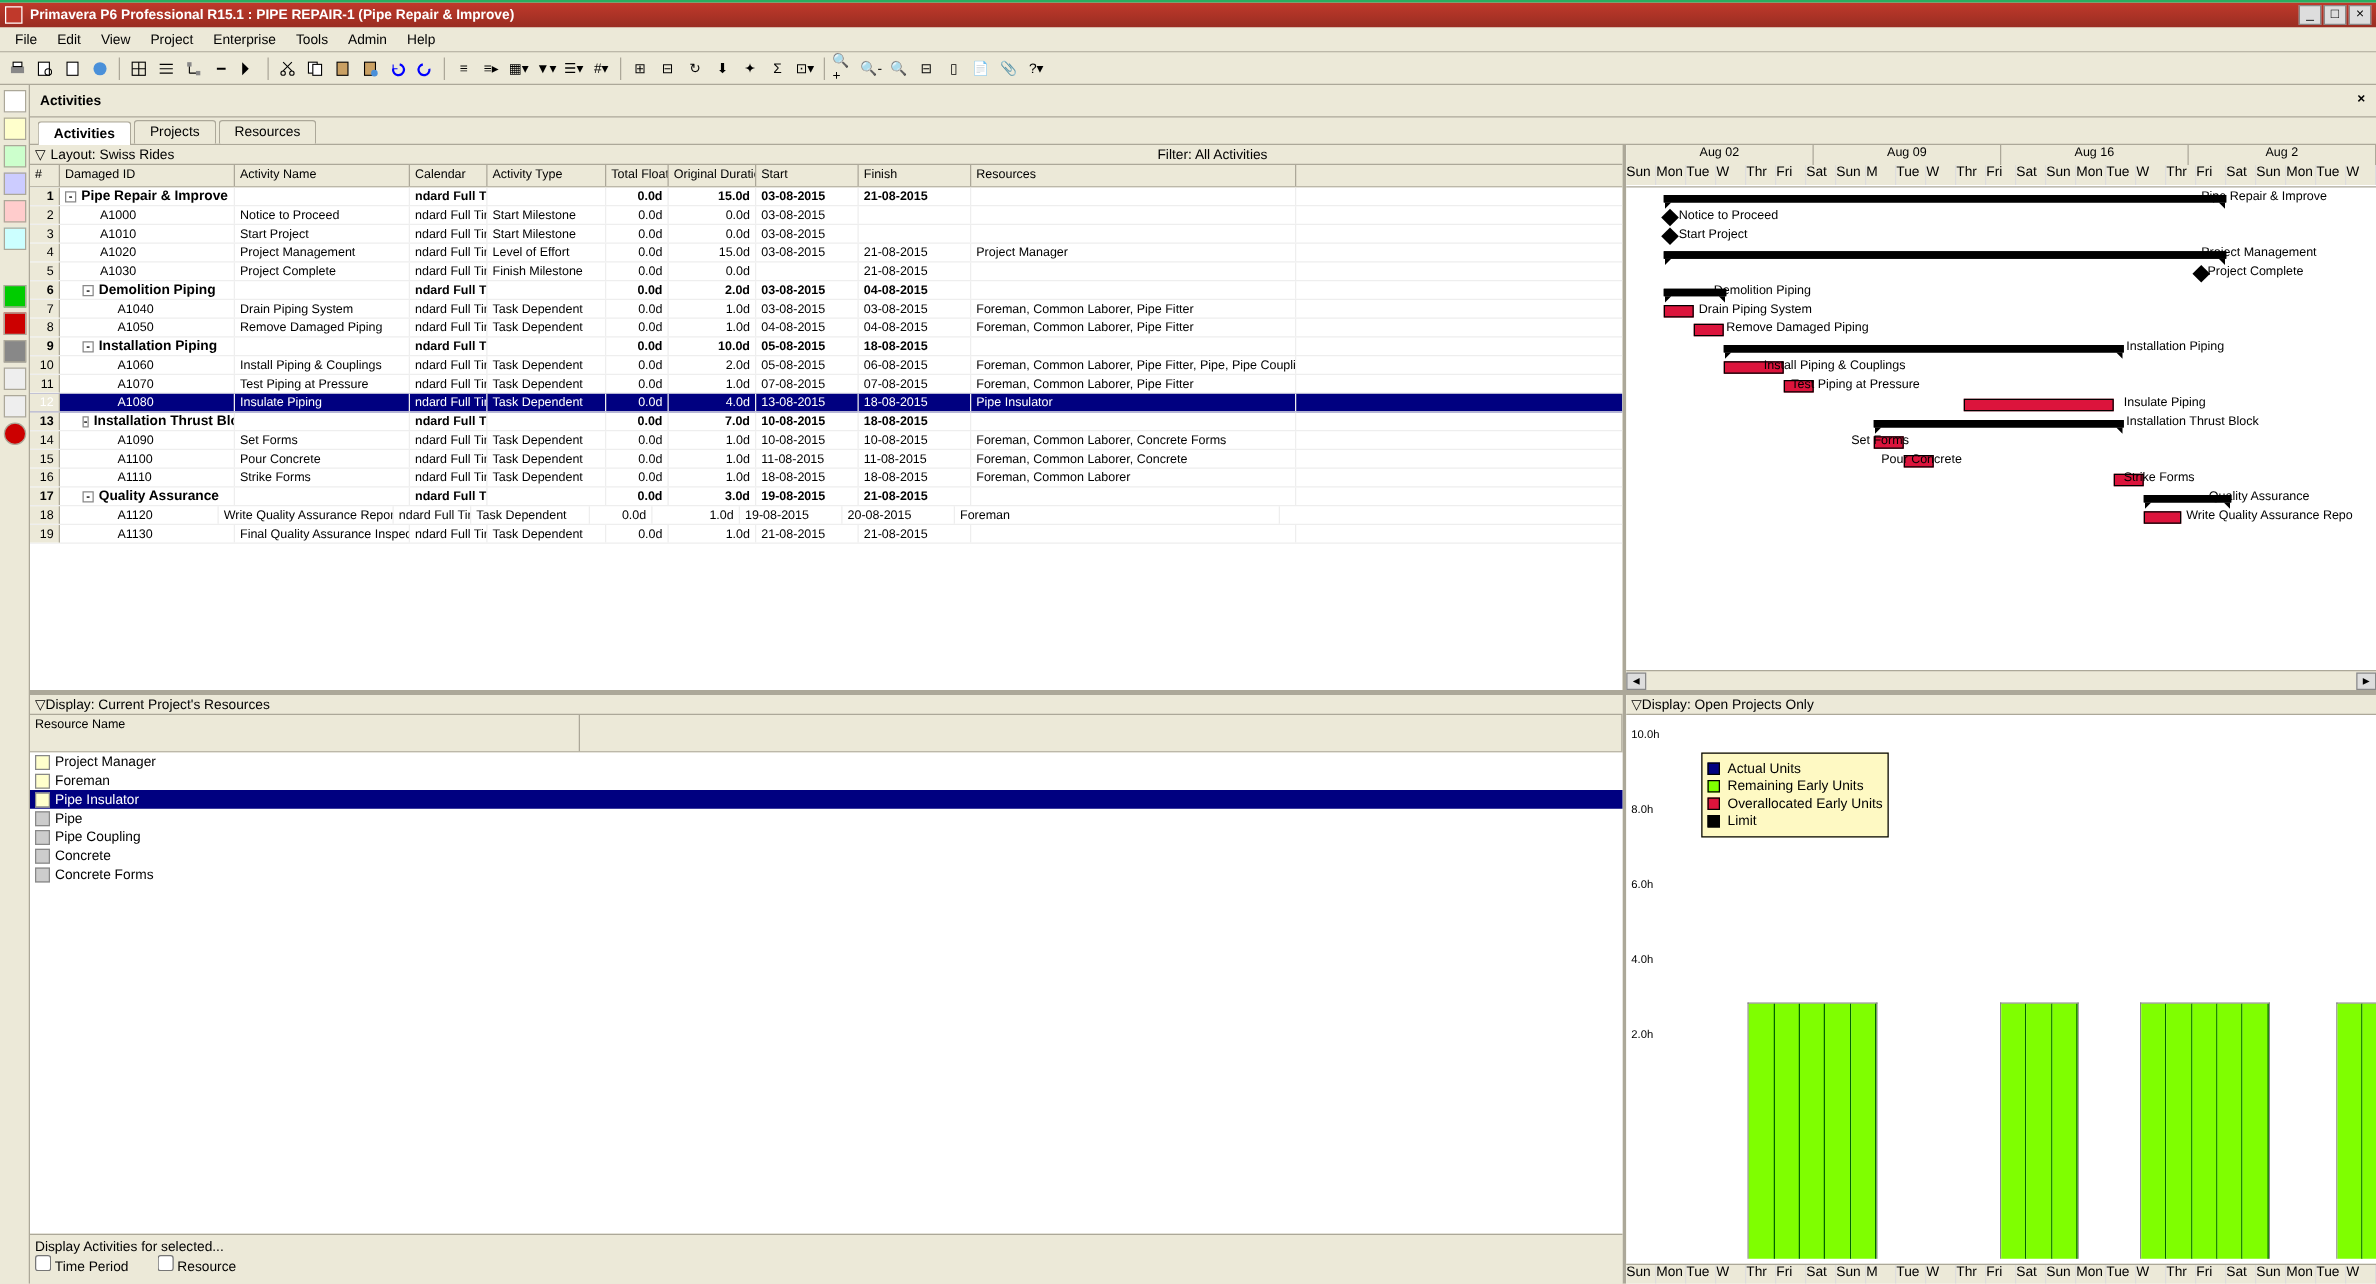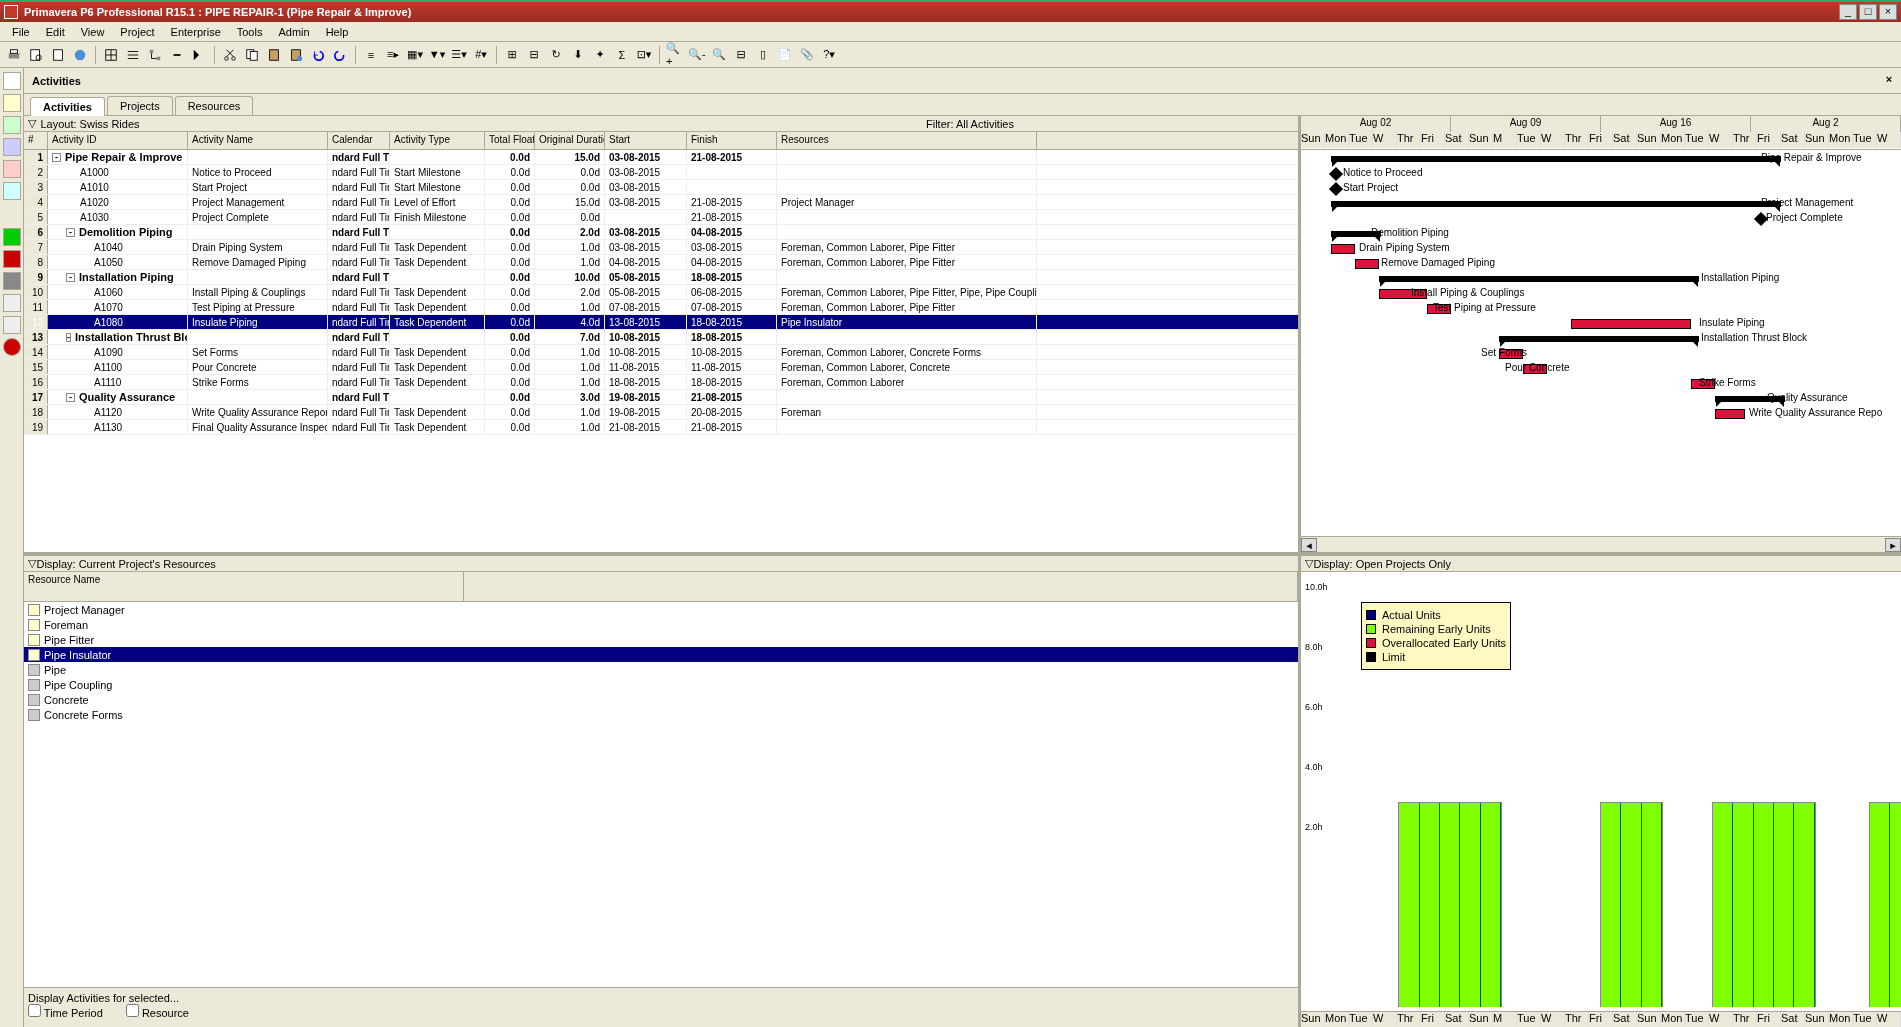--- a/index.html
+++ b/index.html
@@ -265,21 +265,21 @@
 
       <div class="top-pane">
         <div class="grid-area">
           <div class="layout-bar">
             <span class="triangle">▽</span>
             <span>Layout: Swiss Rides</span>
             <span style="margin-left:auto;margin-right:280px">Filter: All Activities</span>
           </div>
           <div class="grid-header" id="grid-header">
               <div class="gh-cell" style="width: 24px;">#</div>
-              <div class="gh-cell" style="width: 140px;">Activity ID</div>
+              <div class="gh-cell" style="width: 140px;">Damaged ID</div>
               <div class="gh-cell" style="width: 140px;">Activity Name</div>
               <div class="gh-cell" style="width: 62px;">Calendar</div>
               <div class="gh-cell" style="width: 95px;">Activity Type</div>
               <div class="gh-cell" style="width: 50px;">Total Float</div>
               <div class="gh-cell" style="width: 70px;">Original Duration</div>
               <div class="gh-cell" style="width: 82px;">Start</div>
               <div class="gh-cell" style="width: 90px;">Finish</div>
               <div class="gh-cell" style="width: 260px;">Resources</div>
             </div>
           <div class="grid-body" id="grid-body">
@@ -497,21 +497,21 @@
                 <div class="gc" style="width: 62px;">ndard Full Time</div>
                 <div class="gc" style="width: 95px;"></div>
                 <div class="gc right" style="width: 50px;">0.0d</div>
                 <div class="gc right" style="width: 70px;">3.0d</div>
                 <div class="gc" style="width: 82px;">19-08-2015</div>
                 <div class="gc" style="width: 90px;">21-08-2015</div>
                 <div class="gc" style="width: 260px;"></div>
               </div>
               <div class="grid-row">
                 <div class="gc num" style="width: 24px;">18</div>
-                <div class="gc" style="width: 140px; padding-left: 46px;">A1120</div>
+                <div class="gc" style="width: 127px; padding-left: 46px;">A1120</div>
                 <div class="gc" style="width: 140px;">Write Quality Assurance Report</div>
                 <div class="gc" style="width: 62px;">ndard Full Time</div>
                 <div class="gc" style="width: 95px;">Task Dependent</div>
                 <div class="gc right" style="width: 50px;">0.0d</div>
                 <div class="gc right" style="width: 70px;">1.0d</div>
                 <div class="gc" style="width: 82px;">19-08-2015</div>
                 <div class="gc" style="width: 90px;">20-08-2015</div>
                 <div class="gc" style="width: 260px;">Foreman</div>
               </div>
               <div class="grid-row">
@@ -657,24 +657,20 @@
             <div class="rch" style="flex:1"></div>
           </div>
           <div class="res-body" id="res-body">
               <div class="res-row">
                 <span class="res-icon" style="background: rgb(255, 255, 204);"></span>
                 <span>Project Manager</span>
               </div>
               <div class="res-row">
                 <span class="res-icon" style="background: rgb(255, 255, 204);"></span>
                 <span>Foreman</span>
-              </div>
-              <div class="res-row">
-                <span class="res-icon" style="background: rgb(255, 255, 204);"></span>
-                <span>Pipe Fitter</span>
               </div>
               <div class="res-row selected">
                 <span class="res-icon" style="background: rgb(255, 255, 204);"></span>
                 <span>Pipe Insulator</span>
               </div>
               <div class="res-row">
                 <span class="res-icon" style="background: rgb(204, 204, 204);"></span>
                 <span>Pipe</span>
               </div>
               <div class="res-row">

